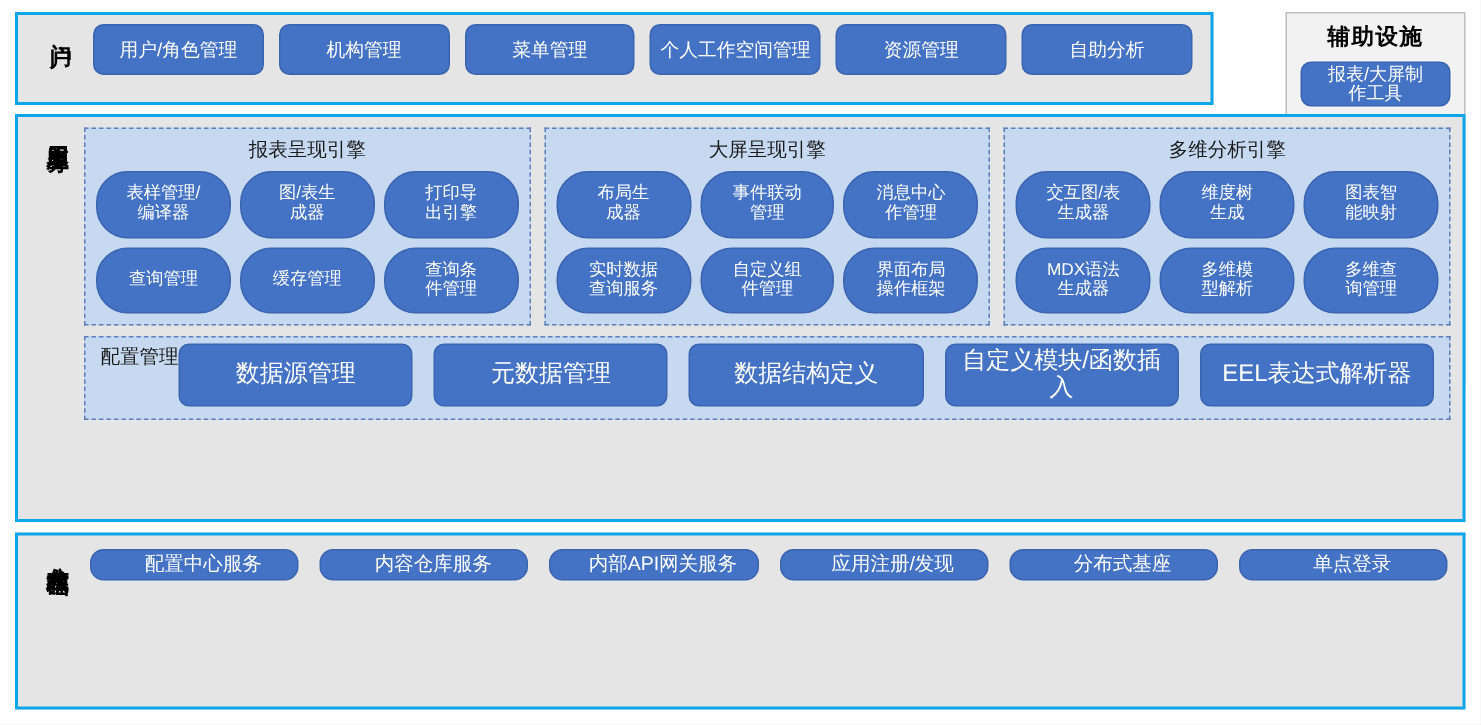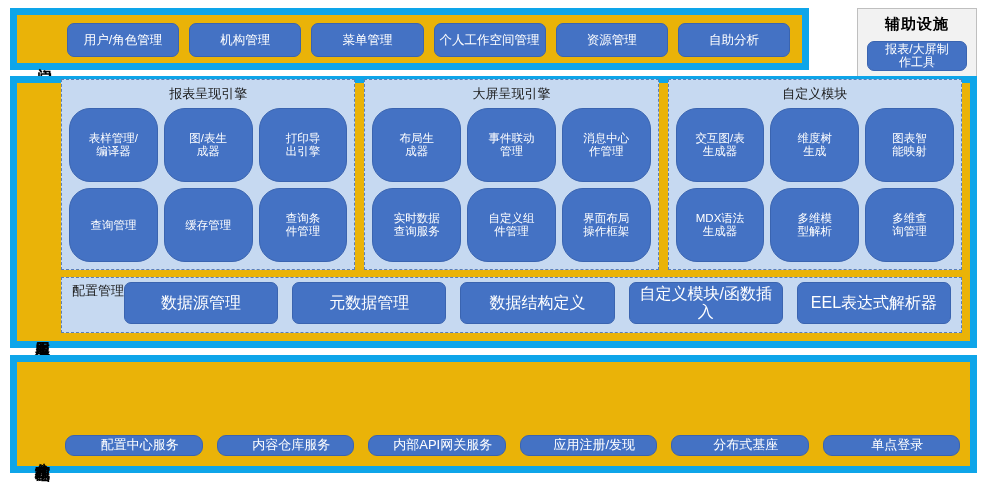--- a/index.html
+++ b/index.html
@@ -36,25 +36,25 @@
     text-align: center;
     box-sizing: border-box;
     line-height: 1.12;
     white-space: pre-line;
     font-size: 12px;
     padding: 2px 4px;
   }
 
   
   .section {
-    background: #eab308;
-    border: 7px solid #0ea5e9;
-    box-sizing: border-box;
-    display: flex;
-    align-items: flex-end;
+    background: #e5e5e5;
+    border: 2px solid #0ea5e9;
+    box-sizing: border-box;
+    display: flex;
+    align-items: flex-start;
   }
 
   .vlabel {
     writing-mode: vertical-rl;
     text-orientation: upright;
     font-weight: bold;
     font-size: 15px;
     color: #000000;
     letter-spacing: 1px;
     display: flex;
@@ -147,21 +147,21 @@
     display: flex;
     flex-direction: column;
     gap: 7px;
     min-width: 0;
   }
 
   .engines {
     display: flex;
     gap: 9px;
     flex: 0 0 auto;
-    height: 191px;
+    height: 132px;
   }
   .engine {
     flex: 1 1 0;
     background: #C6D9F1;
     border: 1px dashed #5B7FB8;
     box-sizing: border-box;
     padding: 5px 7px 7px 7px;
     display: flex;
     flex-direction: column;
     min-width: 0;
@@ -311,21 +311,21 @@
               <div class="btn">实时数据
 查询服务</div>
               <div class="btn">自定义组
 件管理</div>
               <div class="btn">界面布局
 操作框架</div>
             </div>
           </div>
 
           <div class="engine">
-            <div class="engine-title">自定义模块</div>
+            <div class="engine-title">多维分析引擎</div>
             <div class="engine-grid">
               <div class="btn">交互图/表
 生成器</div>
               <div class="btn">维度树
 生成</div>
               <div class="btn">图表智
 能映射</div>
               <div class="btn">MDX语法
 生成器</div>
               <div class="btn">多维模

